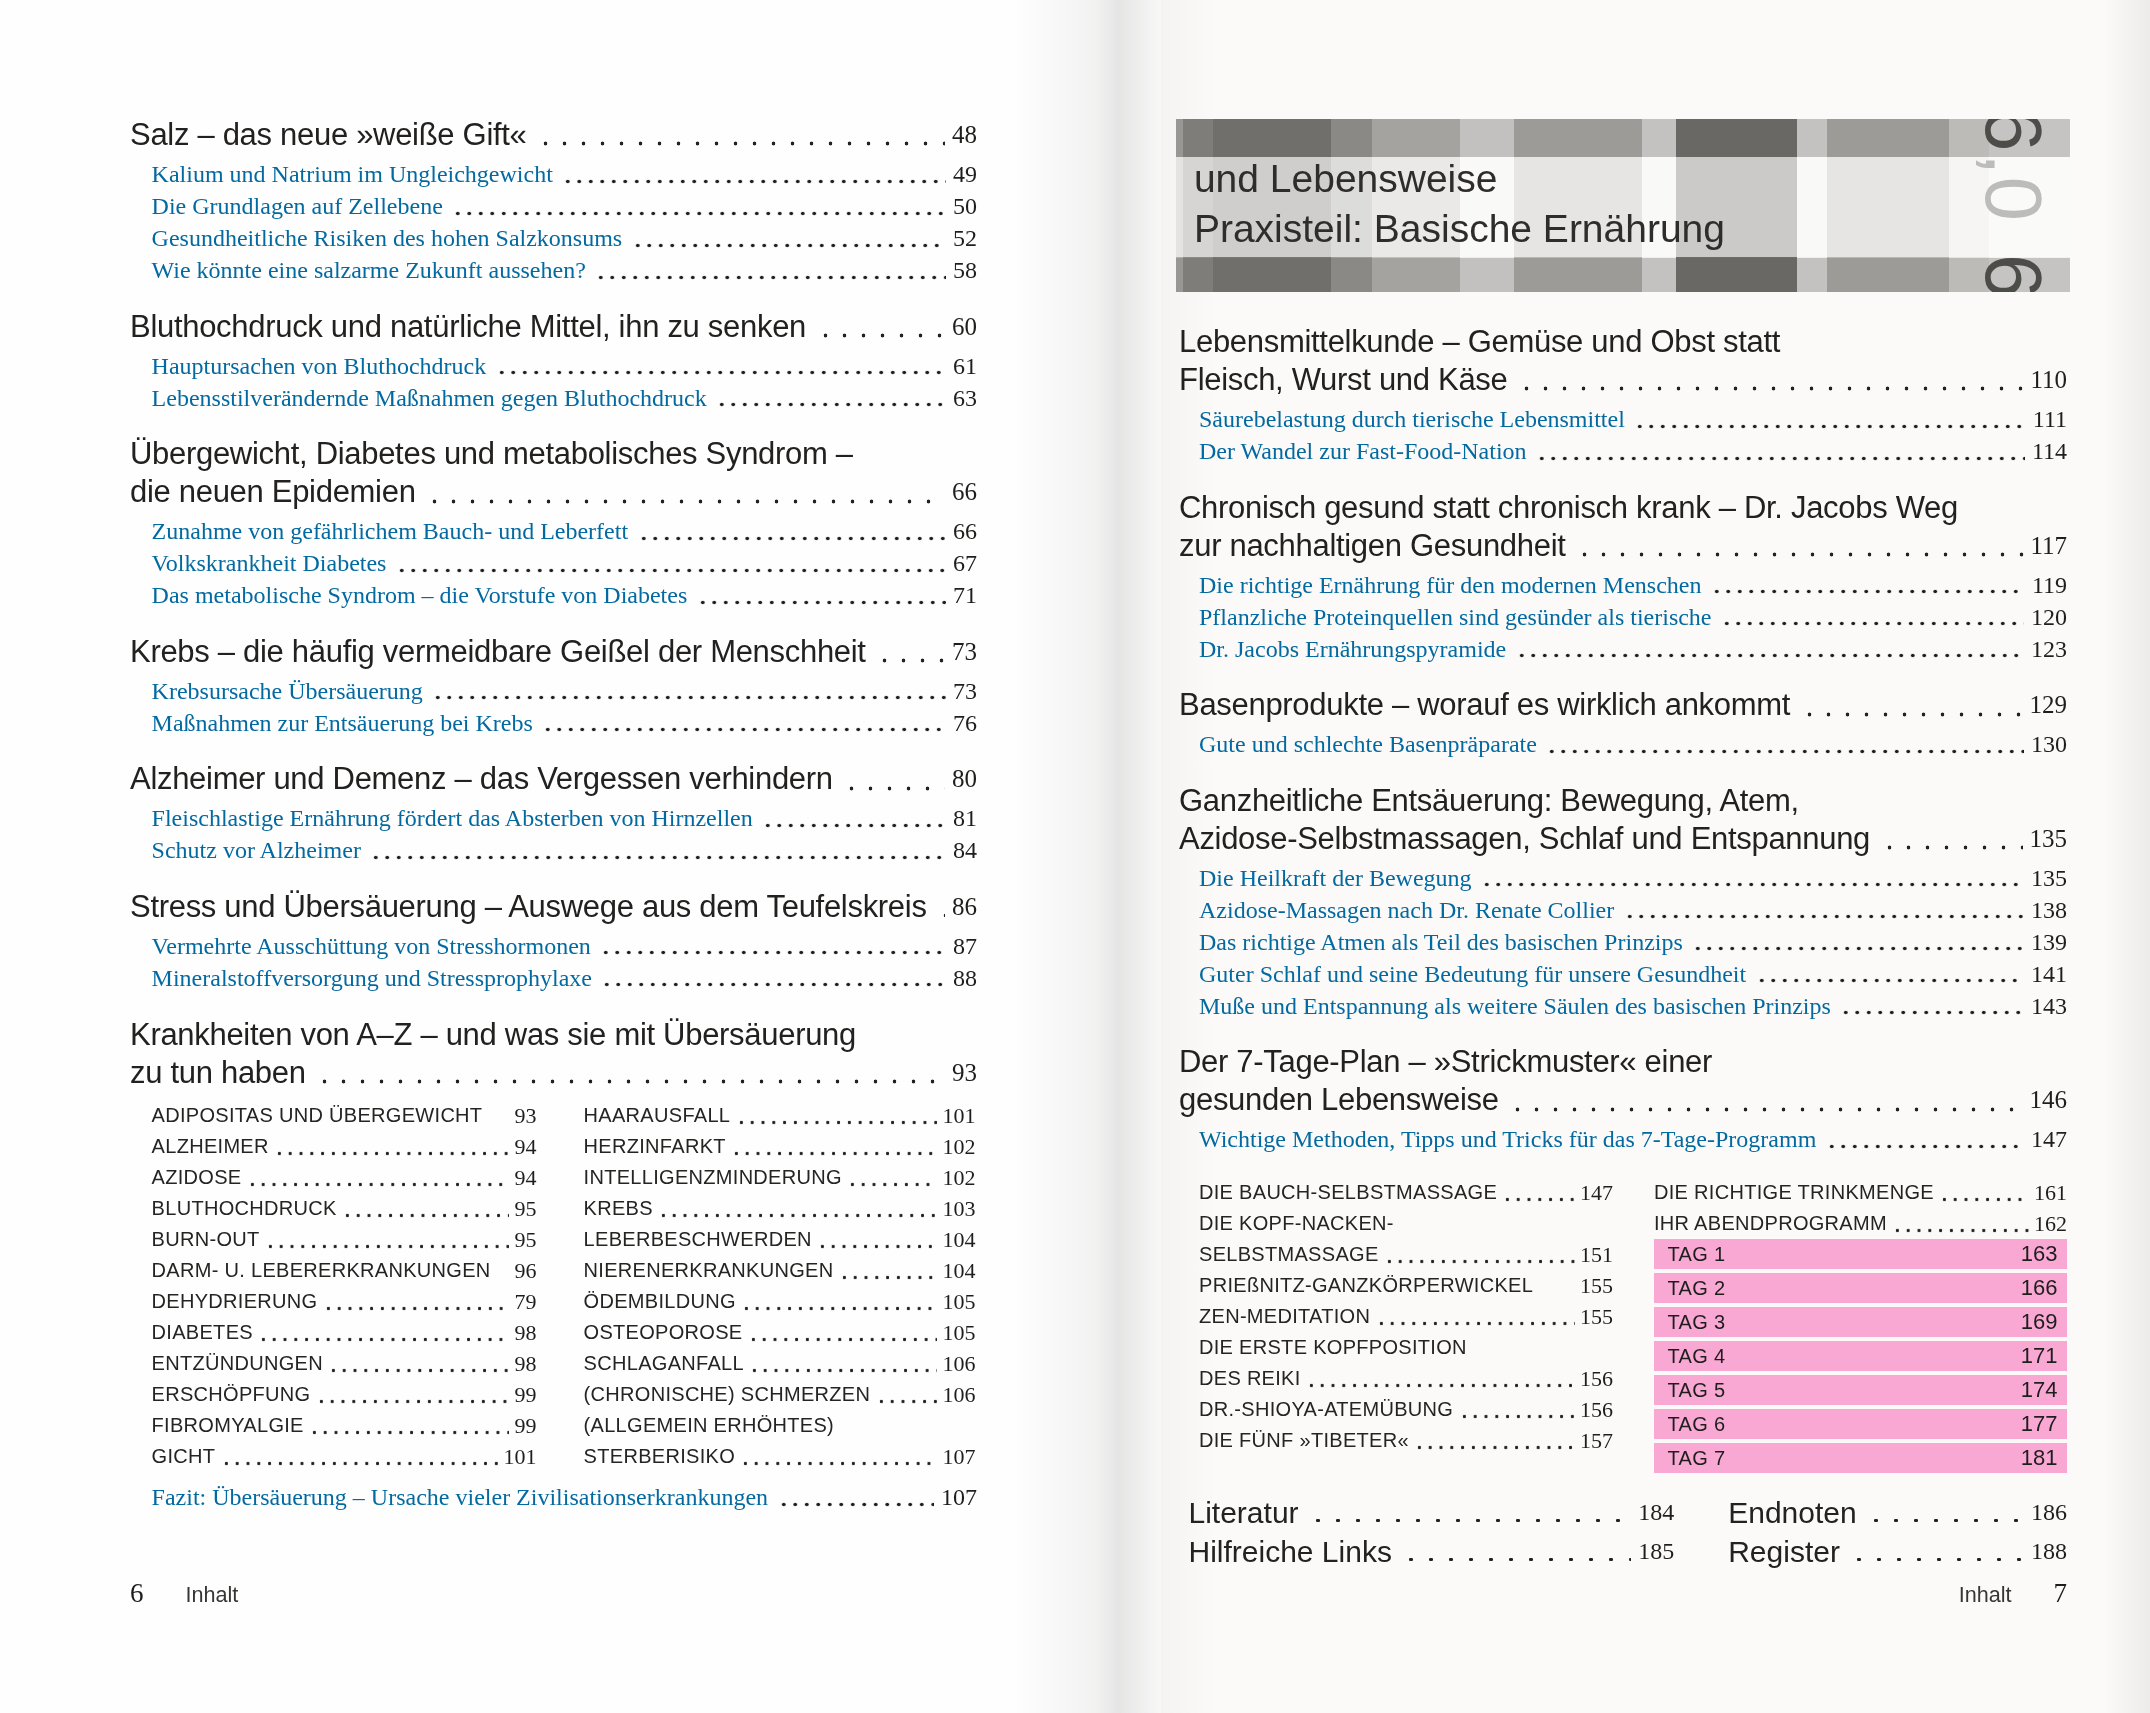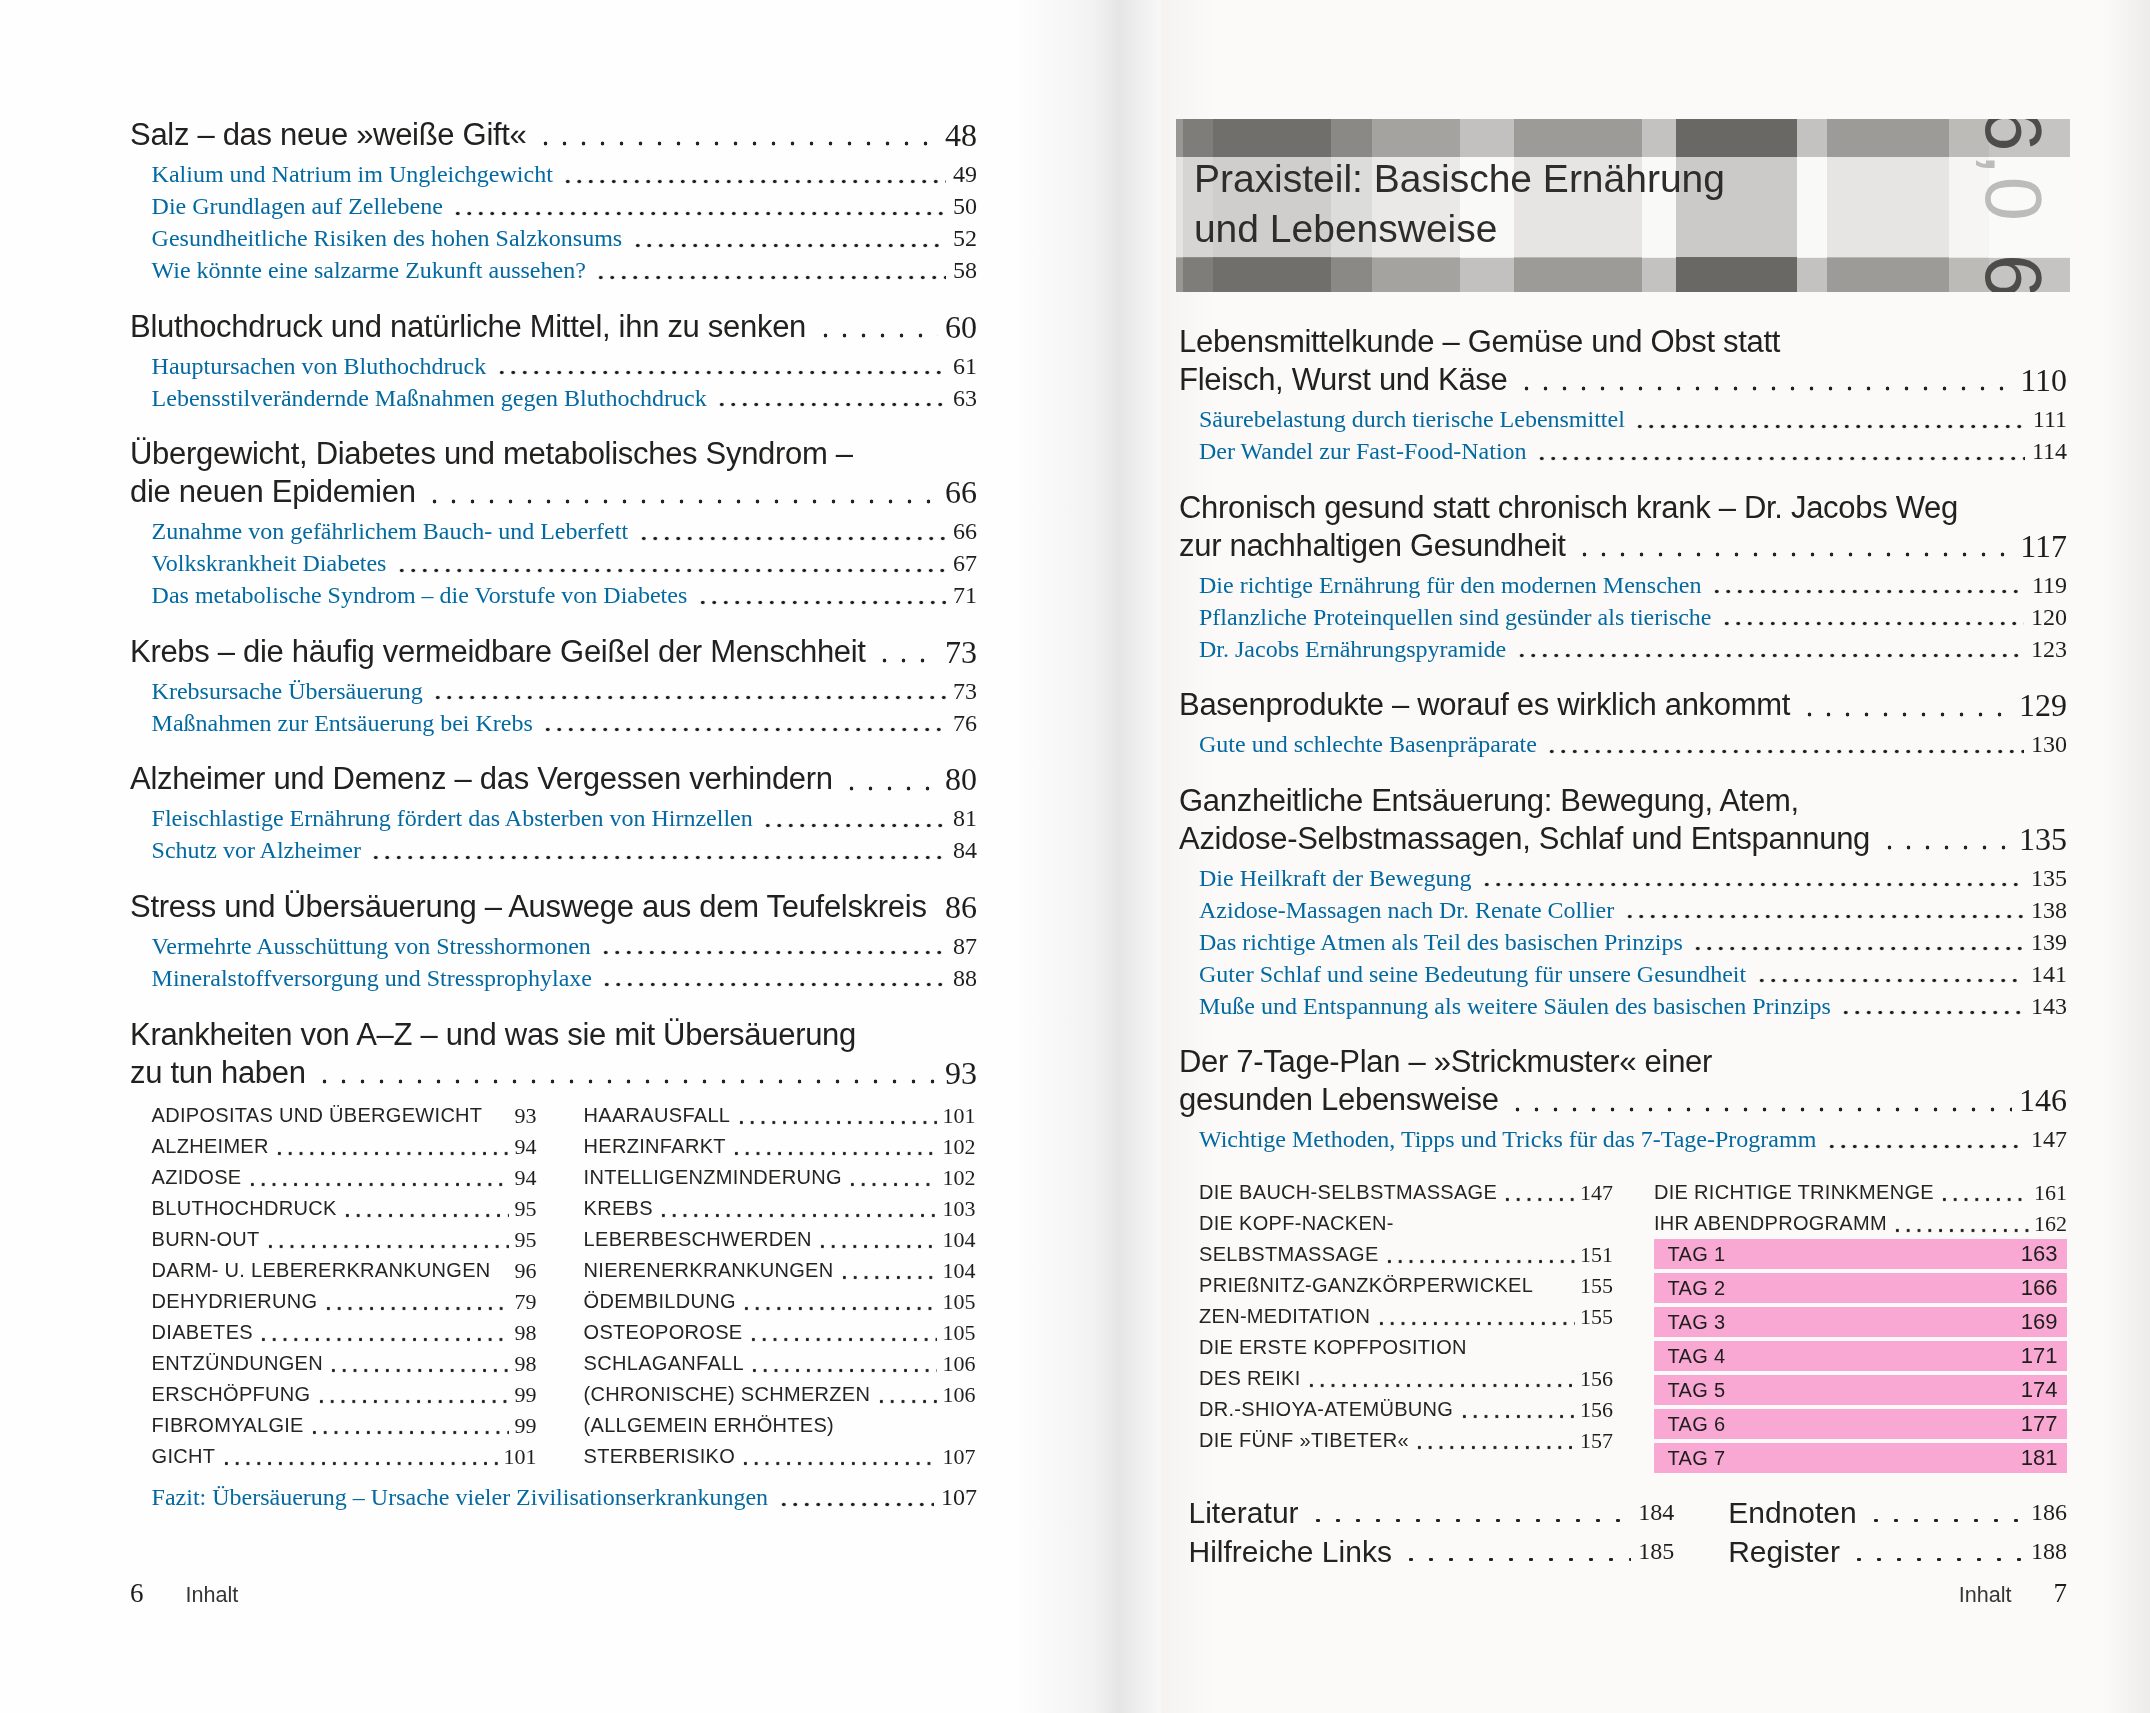--- a/index.html
+++ b/index.html
@@ -13,21 +13,21 @@
   .edge-right{position:absolute;right:0;top:0;width:47px;height:100%;
           background:linear-gradient(to left,rgba(0,0,0,0.06),rgba(0,0,0,0));}
   
   .row{display:flex;}
   .row .t{white-space:pre;}
   .row .pg{white-space:pre;font-family:"Liberation Serif",serif;}
   .leader{flex:1 1 auto;min-width:0;margin:0 6.8px 0 9.5px;background-repeat:repeat-x;}
   .leader.no-dots{background:none !important;}
   
   .h-plain,.h .t{font-size:31px;line-height:38px;letter-spacing:-0.3px;color:#222120;}
-  .h .pg{font-size:32px;line-height:38px;}
+  .h .pg{font-size:25px;line-height:38px;}
   .h .leader{background-image:radial-gradient(circle,#222 1.6px,rgba(0,0,0,0) 2.1px);
              background-size:19px 4.7px;background-position:left calc(100% - 8px);}
   
   .sub-plain,.sub .t{font-family:"Liberation Serif",serif;font-size:24px;line-height:32px;color:#0369a1;}
   .sub .pg{font-size:24px;line-height:32px;}
   .sub .leader{background-image:radial-gradient(circle,#1d1d1c 1.5px,rgba(0,0,0,0) 2px);
                background-size:11.5px 4.7px;background-position:left calc(100% - 6.8px);}
   .indent{padding-left:21.6px;}
   .r-indent{padding-left:20px;}
   
@@ -405,22 +405,22 @@
 
   <div class="right-content">
     <div class="banner">
       <div class="cols"></div>
       <div class="ph ph-top">6,0</div>
       <div class="ph ph-bottom">6</div>
       <div class="band-top"></div>
       <div class="band-mid"></div>
       <div class="band-bot"></div>
       <div class="title">
+        <div>und Lebensweise</div>
         <div>Praxisteil: Basische Ernährung</div>
-        <div>und Lebensweise</div>
       </div>
     </div>
     <div>
         <div class="section">
           <div class="hblock">
             <div class="h-plain">Lebensmittelkunde – Gemüse und Obst statt</div>
             <div class="row h">
               <span class="t">Fleisch, Wurst und Käse</span>
               <span class="leader"></span>
               <span class="pg">110</span>

